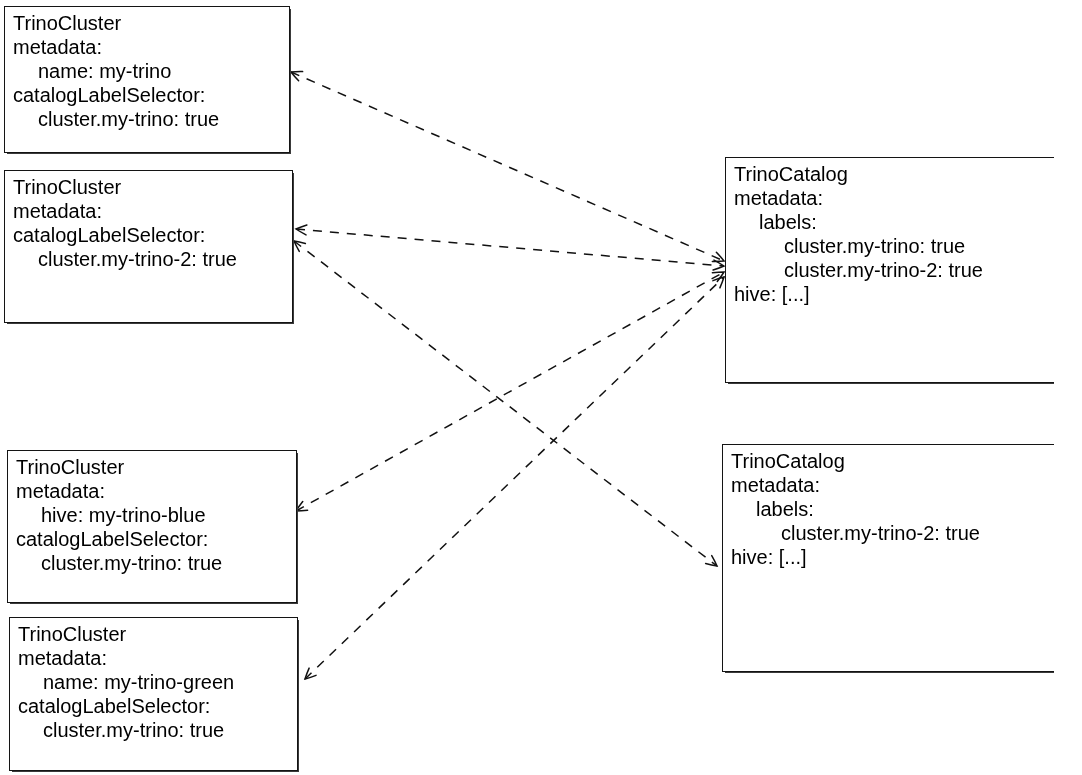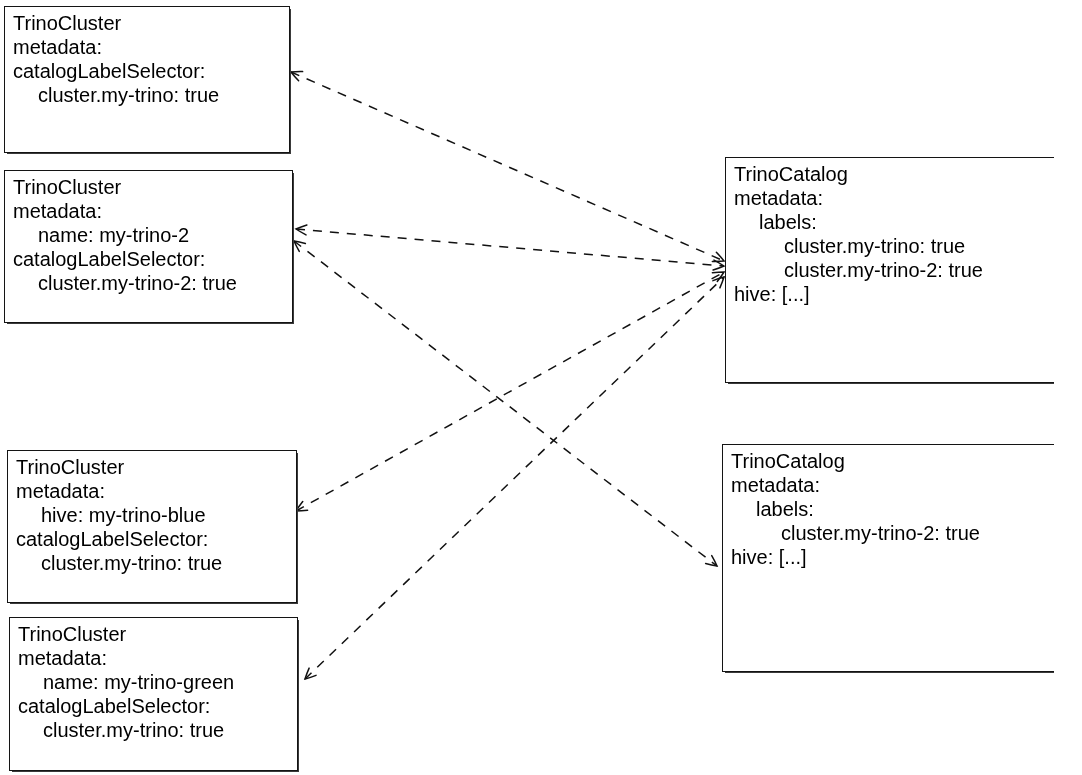--- a/index.html
+++ b/index.html
@@ -76,30 +76,30 @@
       <line x1="296" y1="229" x2="724" y2="266" class="arrow" marker-end="url(#ah)" marker-start="url(#ah)"></line>
       <line x1="296" y1="511" x2="724" y2="272" class="arrow" marker-end="url(#ah)" marker-start="url(#ah)"></line>
       <line x1="305" y1="679" x2="724" y2="277" class="arrow" marker-end="url(#ah)" marker-start="url(#ah)"></line>
       <line x1="294" y1="241" x2="717" y2="566" class="arrow" marker-end="url(#ah)" marker-start="url(#ah)"></line>
     </svg>
 
   <div class="node" id="box-my-trino">
     <div class="lines">
         <div class="line indent-0">TrinoCluster</div>
         <div class="line indent-0">metadata:</div>
+        <div class="line indent-1">name: my-trino</div>
         <div class="line indent-0">catalogLabelSelector:</div>
         <div class="line indent-1">cluster.my-trino: true</div>
       </div>
   </div>
 
   <div class="node" id="box-my-trino-2">
     <div class="lines">
         <div class="line indent-0">TrinoCluster</div>
         <div class="line indent-0">metadata:</div>
-        <div class="line indent-1">name: my-trino-2</div>
         <div class="line indent-0">catalogLabelSelector:</div>
         <div class="line indent-1">cluster.my-trino-2: true</div>
       </div>
   </div>
 
   <div class="node" id="box-my-trino-blue">
     <div class="lines">
         <div class="line indent-0">TrinoCluster</div>
         <div class="line indent-0">metadata:</div>
         <div class="line indent-1">hive: my-trino-blue</div>

